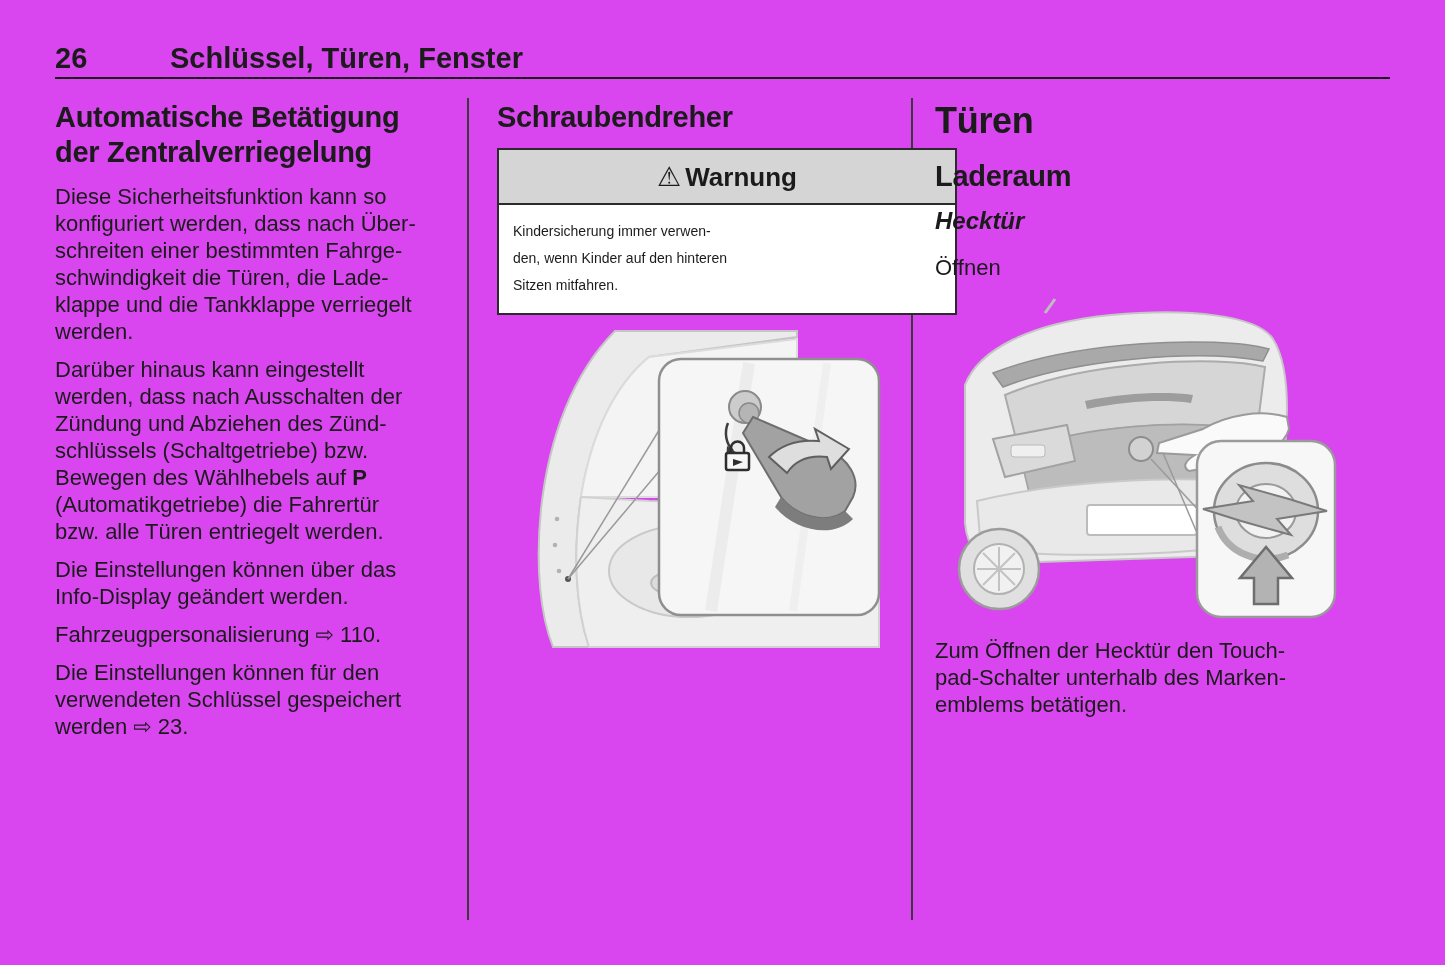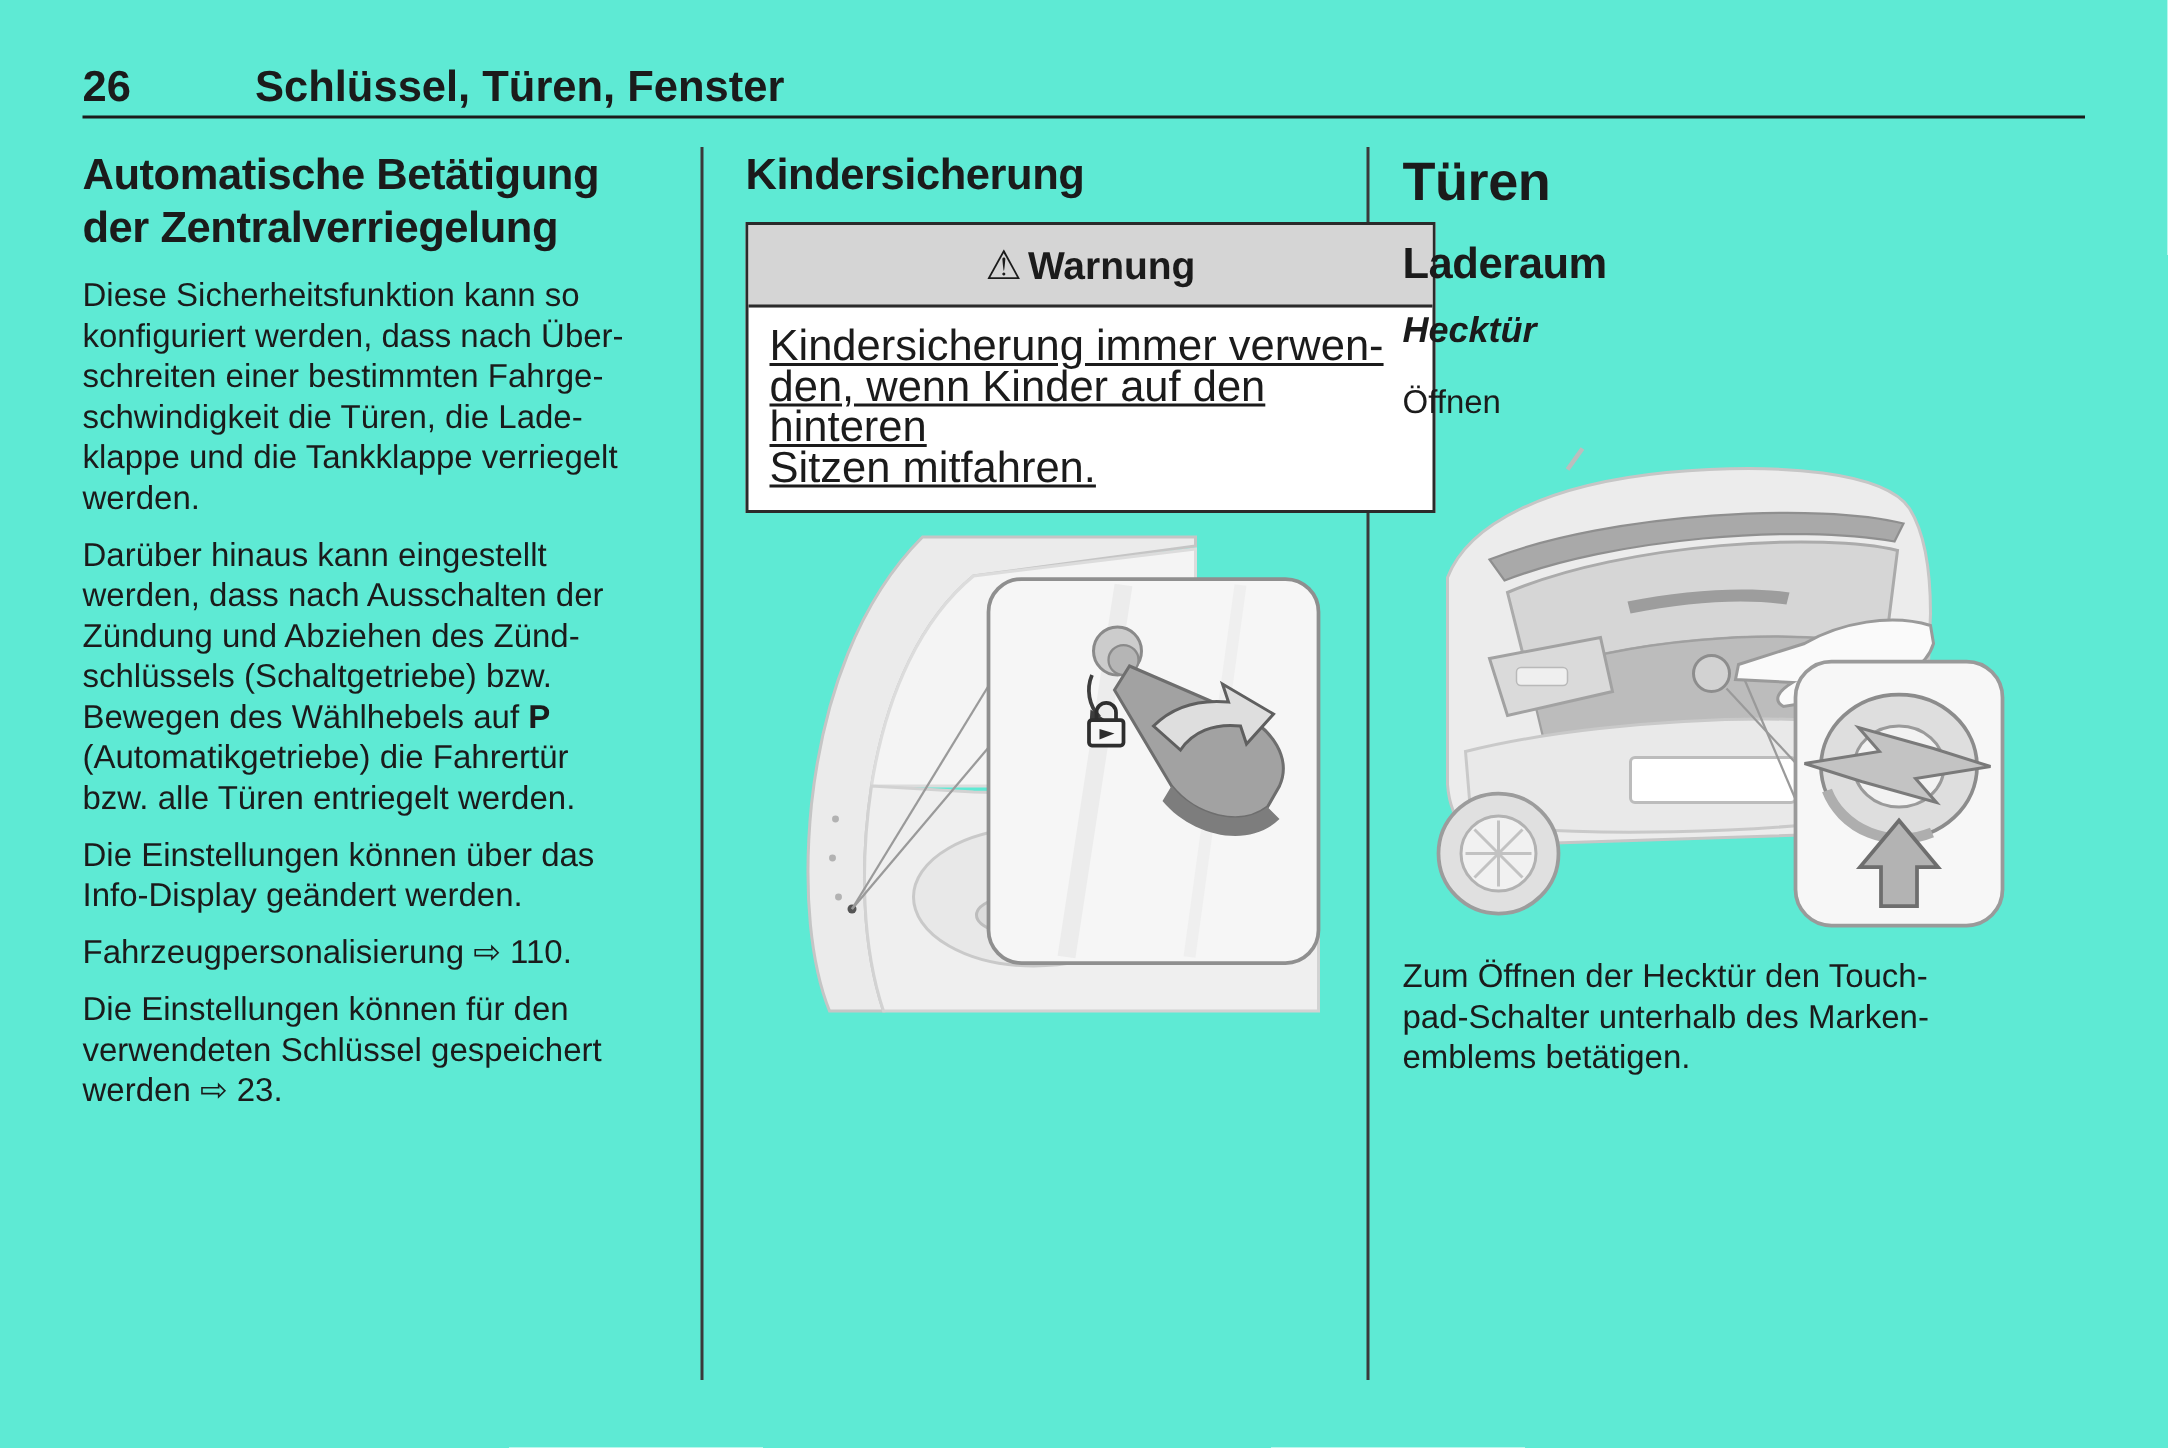--- a/index.html
+++ b/index.html
@@ -1,17 +1,17 @@
 <!DOCTYPE html>
 <html><head>
 <meta charset="utf-8">
 <style>
   html,body{margin:0;padding:0;background:#ffffff;}
   body{width:1445px;height:965px;font-family:"Liberation Sans",sans-serif;color:#1b1b1b;}
-  .page{position:relative;width:1445px;height:965px;background:#5eead4;overflow:hidden;}
+  .page{position:relative;width:1445px;height:965px;background:#d946ef;overflow:hidden;}
 
   
   .hdr-num{position:absolute;left:55px;top:42px;font-size:29px;font-weight:bold;}
   .hdr-title{position:absolute;left:170px;top:42px;font-size:29px;font-weight:bold;}
   .hdr-rule{position:absolute;left:55px;top:77px;width:1335px;height:2px;background:#1b1b1b;}
 
   
   .vdiv{position:absolute;top:98px;height:822px;width:2px;background:#3a3a3a;}
   .vdiv.first{left:467px;}
   .vdiv.second{left:911px;}
@@ -26,21 +26,21 @@
   .h-chapter{font-size:36px;font-weight:bold;line-height:42px;margin:0 0 17px 0;letter-spacing:-0.3px;}
   .h-sub{font-size:24px;font-weight:bold;line-height:28px;margin:0 0 20px 0;font-style:italic;}
   .h-minor{font-size:22px;font-weight:normal;line-height:26px;margin:0 0 16px 0;}
   .body-text{font-size:22px;line-height:27px;margin:0 0 11px 0;white-space:pre-line;}
   .body-text b{font-weight:bold;}
 
   
   .warning-box{box-sizing:border-box;width:460px;border:2px solid #2b2b2b;margin:1px 0 14px 0;background:#fff;}
   .warning-head{background:#d5d5d5;border-bottom:2px solid #2b2b2b;text-align:center;font-size:26px;font-weight:bold;padding:11px 0 10px 0;}
   .warning-head .w-icon{font-weight:normal;font-size:27px;margin-right:4px;}
-  .warning-body{padding:13px 28px 14px 14px;font-size:29px;line-height:27px;white-space:pre-line;text-decoration:underline;}
+  .warning-body{padding:13px 28px 14px 14px;font-size:14px;line-height:27px;white-space:pre-line;}
 
   figure{margin:0;padding:0;}
   .fig-mid{margin:14px 0 18px 0;width:390px;height:320px;}
   .fig-right{margin:0 0 15px 0;width:455px;height:325px;}
   svg{display:block;}
 </style>
 </head>
 <body>
 
 <div class="page">
@@ -70,21 +70,21 @@
 bzw. alle Türen entriegelt werden.</span></p>
     <p class="body-text">Die Einstellungen können über das
 Info-Display geändert werden.</p>
     <p class="body-text">Fahrzeugpersonalisierung ⇨ 110.</p>
     <p class="body-text">Die Einstellungen können für den
 verwendeten Schlüssel gespeichert
 werden ⇨ 23.</p>
   </div>
 
   <div class="col col-mid">
-    <h2 class="h-section">Kindersicherung</h2>
+    <h2 class="h-section">Schraubendreher</h2>
 
     <div class="warning-box">
       <div class="warning-head">
         <span class="w-icon">⚠</span><span>Warnung</span>
       </div>
       <div class="warning-body">Kindersicherung immer verwen-
 den, wenn Kinder auf den hinteren
 Sitzen mitfahren.</div>
     </div>
 

